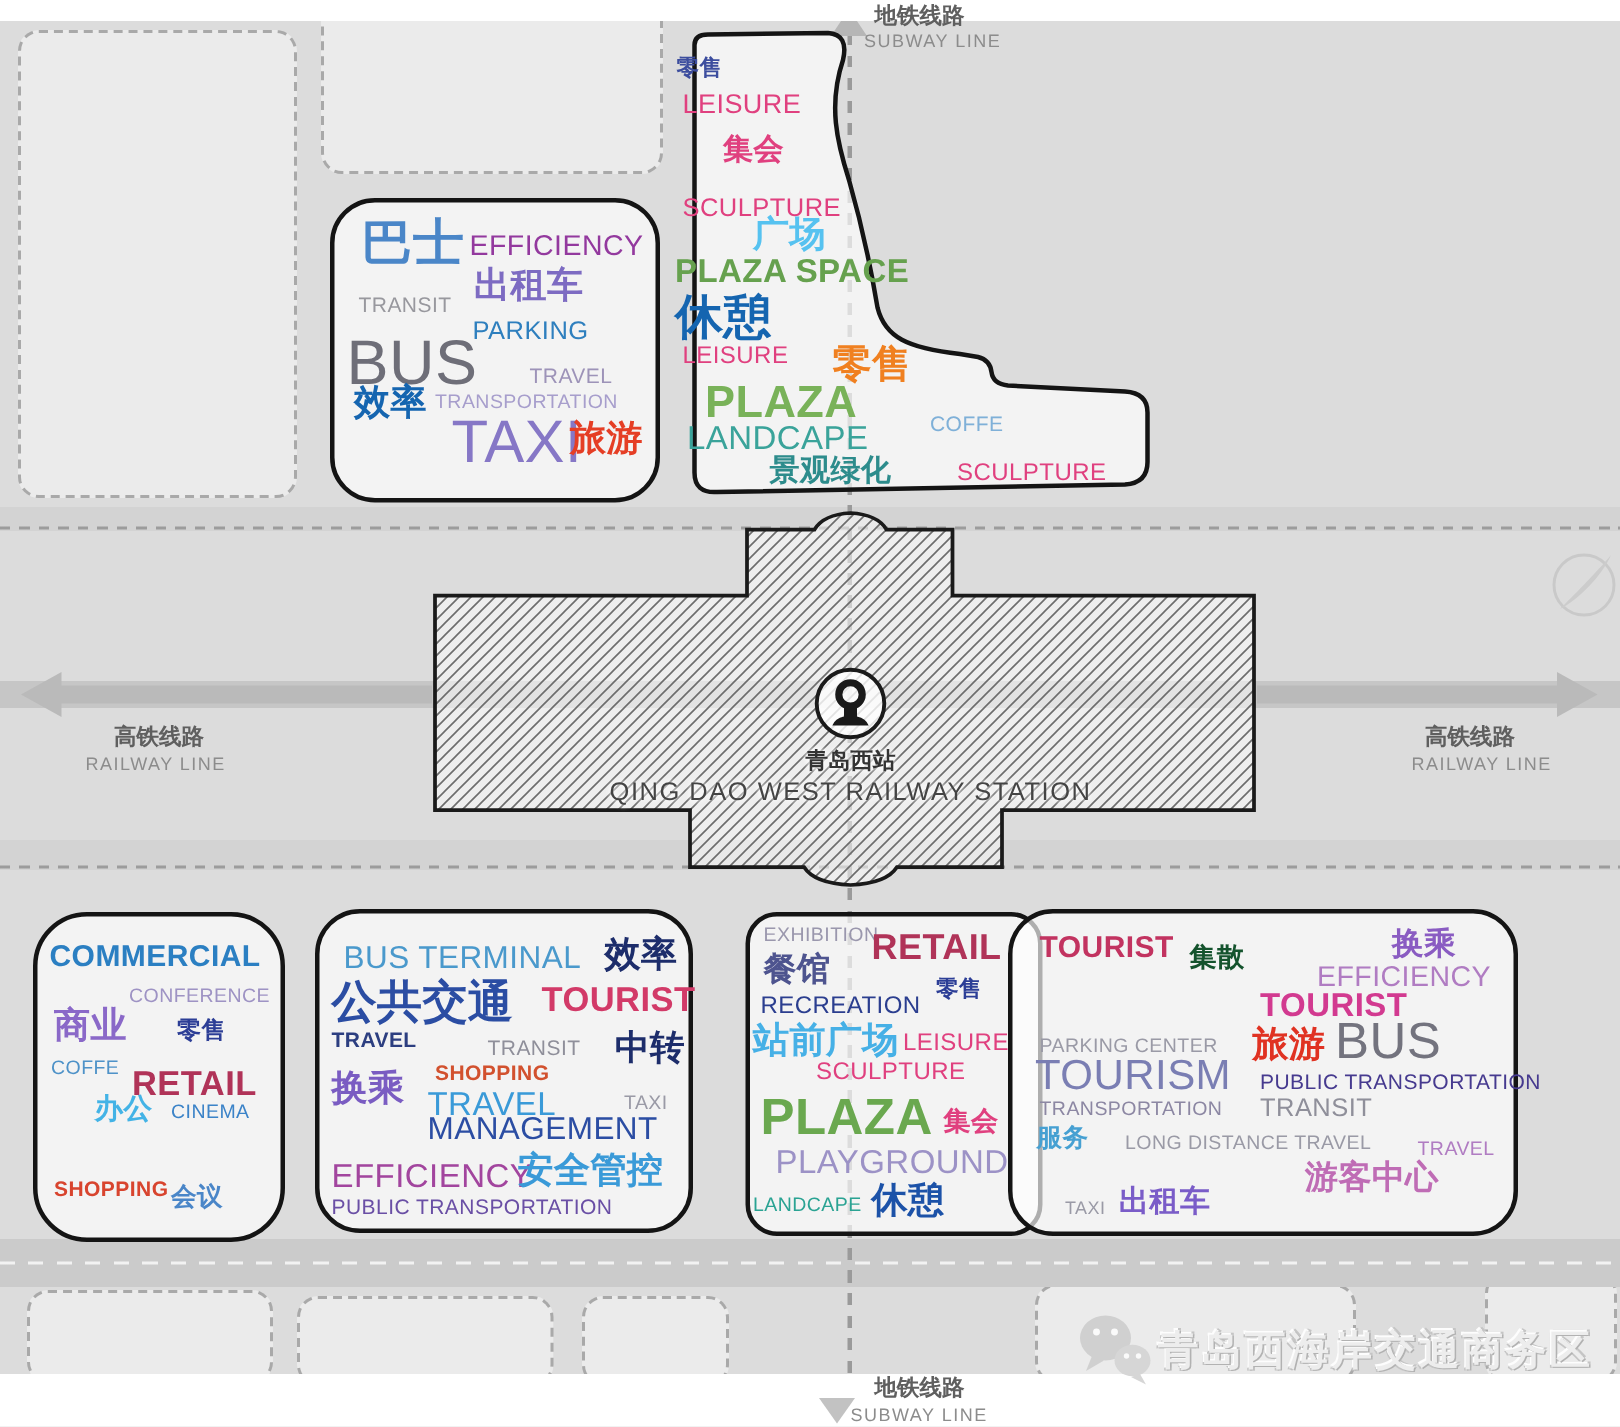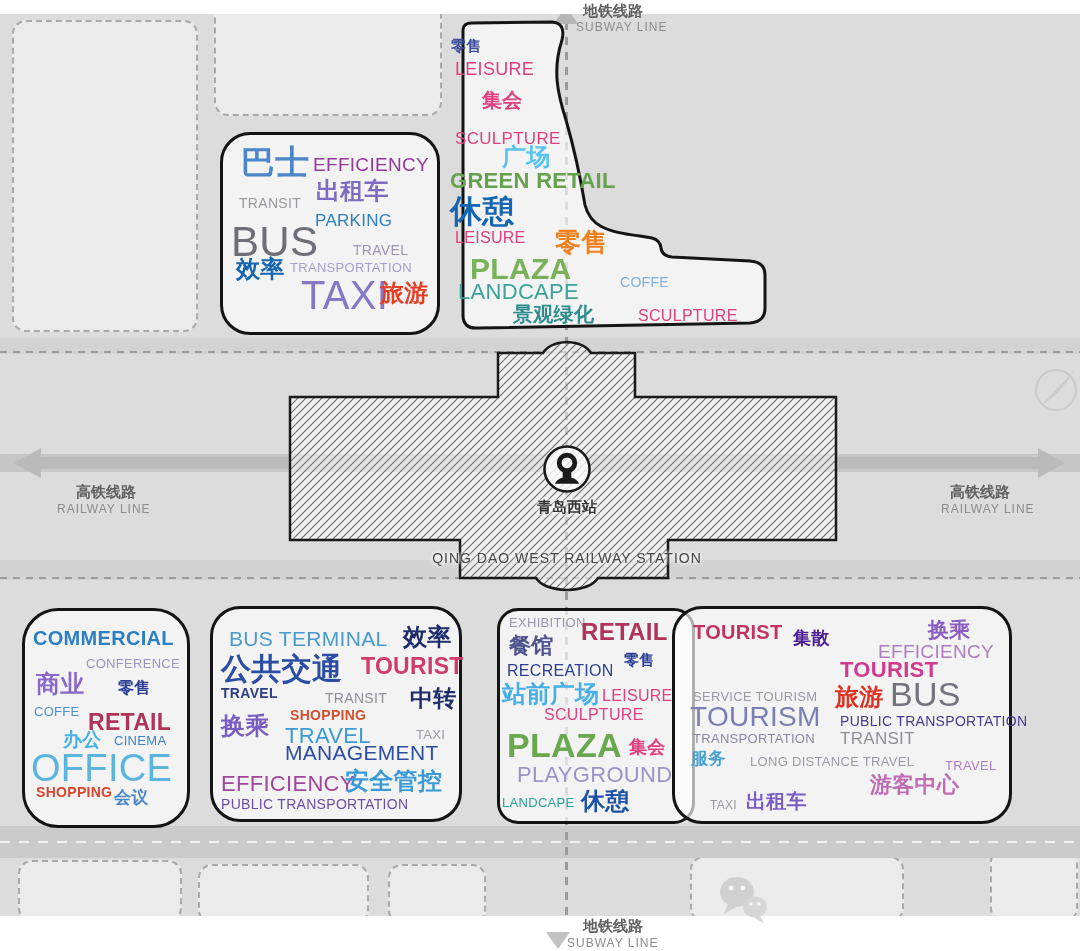--- a/index.html
+++ b/index.html
@@ -72,21 +72,21 @@
              L 836 540 L 668 540 L 668 578 L 598 578 Q 591 589 567 590 Q 543 589 536 578 L 460 578
              L 460 540 L 290 540 L 290 397 L 498 397 Z" fill="url(#hatch)" stroke="#1a1a1a" stroke-width="2.5"></path>
   </svg>
 
   <svg width="52" height="52" viewBox="0 0 60 60" style="position:absolute;left:541px;top:443px;">
     <circle cx="30" cy="30" r="26" fill="rgba(255,255,255,0.8)" stroke="#1a1a1a" stroke-width="3"></circle>
     <circle cx="30" cy="23" r="9" fill="none" stroke="#1a1a1a" stroke-width="5.5"></circle>
     <path d="M25 31 h10 v9 q7 1.5 9 7 h-28 q2 -5.5 9 -7 z" fill="#1a1a1a"></path>
   </svg>
   <div class="station-label" style="left:567px;top:498px;font-size:15px;font-weight:bold;color:#333;">青岛西站</div>
-  <div class="station-label" style="left:567px;top:518px;font-size:14px;color:#444;letter-spacing:1px;margin-top:32px;">QING DAO WEST RAILWAY STATION</div>
+  <div class="station-label" style="left:567px;top:518px;font-size:17px;color:#444;letter-spacing:1px;">QING DAO WEST RAILWAY STATION</div>
 
   <svg width="56" height="56" viewBox="0 0 56 56" style="position:absolute;left:1028px;top:362px;opacity:0.7;">
     <circle cx="28" cy="28" r="20" fill="none" stroke="#c2c2c2" stroke-width="2"></circle>
     <path d="M12 44 C20 36 36 20 46 8 C40 22 24 38 12 44 Z" fill="#c6c6c6"></path>
   </svg>
 
   <div class="blob" style="left:220px;top:132px;width:214px;height:197px;border-radius:30px;">
       <span class="w" style="left: 18px; top: 10px; font-size: 34px; color: rgb(74, 134, 200); font-weight: 800;">巴士</span>
       <span class="w" style="left: 90px; top: 20px; font-size: 19px; color: rgb(147, 57, 158); font-weight: 500;">EFFICIENCY</span>
       <span class="w" style="left: 93px; top: 44px; font-size: 24px; color: rgb(125, 107, 194); font-weight: 800;">出租车</span>
@@ -105,41 +105,40 @@
       <path d="M 463 30 Q 463 23 472 23 L 552 22 Q 566 23 562 40 C 552 70 558 95 566 120
                C 574 148 580 175 585 205 C 590 225 605 232 640 236 L 652 238 Q 660 240 661 248
                Q 662 256 672 257 L 750 261 Q 765 262 765 275 L 765 308 Q 765 322 750 323
                L 478 328 Q 463 329 463 315 Z" fill="rgba(255,255,255,0.66)" stroke="#141414" stroke-width="3"></path>
     </svg>
   <span class="w" style="left: 6px; top: 20px; font-size: 15px; color: rgb(60, 77, 158); font-weight: 800;">零售</span>
       <span class="w" style="left: 10px; top: 42px; font-size: 18px; color: rgb(224, 64, 127); font-weight: 500;">LEISURE</span>
       <span class="w" style="left: 37px; top: 72px; font-size: 20px; color: rgb(224, 64, 127); font-weight: 800;">集会</span>
       <span class="w" style="left: 10px; top: 112px; font-size: 17px; color: rgb(224, 64, 127); font-weight: 500;">SCULPTURE</span>
       <span class="w" style="left: 57px; top: 127px; font-size: 24px; color: rgb(86, 194, 240); font-weight: 800;">广场</span>
-      <span class="w" style="left: 5px; top: 152px; font-size: 22px; color: rgb(102, 161, 78); font-weight: 800;">GREEN RETAIL</span>
+      <span class="w" style="left: 5px; top: 152px; font-size: 22px; color: rgb(102, 161, 78); font-weight: 800;">PLAZA SPACE</span>
       <span class="w" style="left: 5px; top: 177px; font-size: 32px; color: rgb(21, 101, 176); font-weight: 800;">休憩</span>
       <span class="w" style="left: 10px; top: 212px; font-size: 16px; color: rgb(224, 64, 127); font-weight: 500;">LEISURE</span>
       <span class="w" style="left: 110px; top: 211px; font-size: 26px; color: rgb(240, 128, 32); font-weight: 800;">零售</span>
       <span class="w" style="left: 25px; top: 236px; font-size: 30px; color: rgb(121, 178, 89); font-weight: 800;">PLAZA</span>
       <span class="w" style="left: 13px; top: 263px; font-size: 22px; color: rgb(58, 163, 154); font-weight: 500;">LANDCAPE</span>
       <span class="w" style="left: 175px; top: 257px; font-size: 14px; color: rgb(127, 176, 216); font-weight: 500;">COFFE</span>
       <span class="w" style="left: 68px; top: 286px; font-size: 20px; color: rgb(45, 140, 140); font-weight: 800;">景观绿化</span>
       <span class="w" style="left: 193px; top: 290px; font-size: 16px; color: rgb(224, 64, 127); font-weight: 500;">SCULPTURE</span>
     </div>
 
   <div class="blob" style="left:22px;top:608px;width:162px;height:214px;border-radius:36px;">
       <span class="w" style="left: 8px; top: 17px; font-size: 20px; color: rgb(43, 127, 194); font-weight: 800;">COMMERCIAL</span>
       <span class="w" style="left: 61px; top: 46px; font-size: 13px; color: rgb(158, 147, 196); font-weight: 500;">CONFERENCE</span>
       <span class="w" style="left: 11px; top: 61px; font-size: 24px; color: rgb(138, 104, 200); font-weight: 800;">商业</span>
       <span class="w" style="left: 93px; top: 69px; font-size: 16px; color: rgb(44, 62, 150); font-weight: 800;">零售</span>
       <span class="w" style="left: 9px; top: 94px; font-size: 13px; color: rgb(78, 146, 200); font-weight: 500;">COFFE</span>
       <span class="w" style="left: 63px; top: 100px; font-size: 23px; color: rgb(176, 51, 88); font-weight: 800;">RETAIL</span>
       <span class="w" style="left: 38px; top: 119px; font-size: 19px; color: rgb(67, 179, 230); font-weight: 800;">办公</span>
       <span class="w" style="left: 89px; top: 123px; font-size: 13px; color: rgb(59, 131, 200); font-weight: 500;">CINEMA</span>
-      <span class="w" style="left: 6px; top: 138px; font-size: 38px; color: rgb(90, 181, 222); font-weight: 500;">OFFICE</span>
       <span class="w" style="left: 11px; top: 174px; font-size: 14px; color: rgb(216, 68, 46); font-weight: 800;">SHOPPING</span>
       <span class="w" style="left: 89px; top: 178px; font-size: 17px; color: rgb(74, 134, 200); font-weight: 800;">会议</span>
     </div>
 
   <div class="blob" style="left:210px;top:606px;width:246px;height:210px;border-radius:30px;">
       <span class="w" style="left: 16px; top: 19px; font-size: 21px; color: rgb(74, 153, 204); font-weight: 500;">BUS TERMINAL</span>
       <span class="w" style="left: 190px; top: 16px; font-size: 24px; color: rgb(29, 45, 107); font-weight: 800;">效率</span>
       <span class="w" style="left: 8px; top: 45px; font-size: 30px; color: rgb(43, 77, 163); font-weight: 800;">公共交通</span>
       <span class="w" style="left: 148px; top: 46px; font-size: 23px; color: rgb(210, 58, 104); font-weight: 800;">TOURIST</span>
       <span class="w" style="left: 8px; top: 77px; font-size: 14px; color: rgb(44, 62, 128); font-weight: 800;">TRAVEL</span>
@@ -166,25 +165,25 @@
       <span class="w" style="left: 44px; top: 96px; font-size: 16px; color: rgb(224, 64, 127); font-weight: 500;">SCULPTURE</span>
       <span class="w" style="left: 7px; top: 117px; font-size: 34px; color: rgb(106, 168, 79); font-weight: 800;">PLAZA</span>
       <span class="w" style="left: 129px; top: 127px; font-size: 18px; color: rgb(224, 64, 127); font-weight: 800;">集会</span>
       <span class="w" style="left: 17px; top: 153px; font-size: 22px; color: rgb(156, 146, 198); font-weight: 500;">PLAYGROUND</span>
       <span class="w" style="left: 2px; top: 185px; font-size: 13px; color: rgb(42, 163, 147); font-weight: 500;">LANDCAPE</span>
       <span class="w" style="left: 81px; top: 178px; font-size: 24px; color: rgb(28, 82, 168); font-weight: 800;">休憩</span>
     </div>
 
   <div class="blob" style="left:672px;top:606px;width:334px;height:212px;border-radius:30px;">
       <span class="w" style="left: 18px; top: 13px; font-size: 20px; color: rgb(194, 51, 96); font-weight: 800;">TOURIST</span>
-      <span class="w" style="left: 118px; top: 20px; font-size: 18px; color: #4c1d95; font-weight: 800;">集散</span>
+      <span class="w" style="left: 118px; top: 20px; font-size: 18px; color: #14532d; font-weight: 800;">集散</span>
       <span class="w" style="left: 253px; top: 10px; font-size: 21px; color: rgb(138, 92, 194); font-weight: 800;">换乘</span>
       <span class="w" style="left: 203px; top: 33px; font-size: 19px; color: rgb(176, 124, 194); font-weight: 500;">EFFICIENCY</span>
       <span class="w" style="left: 165px; top: 50px; font-size: 22px; color: rgb(210, 58, 144); font-weight: 800;">TOURIST</span>
-      <span class="w" style="left: 18px; top: 81px; font-size: 13px; color: rgb(154, 154, 166); font-weight: 500;">SERVICE TOURISM</span>
+      <span class="w" style="left: 18px; top: 81px; font-size: 13px; color: rgb(154, 154, 166); font-weight: 500;">PARKING CENTER</span>
       <span class="w" style="left: 160px; top: 76px; font-size: 24px; color: rgb(224, 50, 34); font-weight: 800;">旅游</span>
       <span class="w" style="left: 215px; top: 68px; font-size: 34px; color: rgb(115, 115, 126); font-weight: 500;">BUS</span>
       <span class="w" style="left: 15px; top: 94px; font-size: 28px; color: rgb(122, 126, 179); font-weight: 500;">TOURISM</span>
       <span class="w" style="left: 165px; top: 105px; font-size: 14px; color: rgb(70, 58, 143); font-weight: 500;">PUBLIC TRANSPORTATION</span>
       <span class="w" style="left: 18px; top: 123px; font-size: 13px; color: rgb(140, 135, 163); font-weight: 500;">TRANSPORTATION</span>
       <span class="w" style="left: 165px; top: 121px; font-size: 17px; color: rgb(143, 143, 154); font-weight: 500;">TRANSIT</span>
       <span class="w" style="left: 16px; top: 141px; font-size: 17px; color: rgb(70, 160, 210); font-weight: 800;">服务</span>
       <span class="w" style="left: 75px; top: 146px; font-size: 13px; color: rgb(154, 154, 166); font-weight: 400;">LONG DISTANCE TRAVEL</span>
       <span class="w" style="left: 270px; top: 150px; font-size: 13px; color: rgb(176, 124, 194); font-weight: 500;">TRAVEL</span>
       <span class="w" style="left: 195px; top: 165px; font-size: 22px; color: rgb(191, 108, 181); font-weight: 800;">游客中心</span>
@@ -212,14 +211,15 @@
   <svg width="54" height="50" viewBox="0 0 54 50" style="position:absolute;left:716px;top:874px;">
     <ellipse cx="21" cy="18" rx="17" ry="15" fill="#d0d0d0"></ellipse>
     <path d="M12 30 L8 40 L20 33 Z" fill="#d0d0d0"></path>
     <circle cx="15" cy="14" r="2.3" fill="#fafafa"></circle>
     <circle cx="27" cy="14" r="2.3" fill="#fafafa"></circle>
     <ellipse cx="39" cy="33" rx="12" ry="10.5" fill="#d6d6d6"></ellipse>
     <path d="M44 42 L48 49 L38 44 Z" fill="#d6d6d6"></path>
     <circle cx="35" cy="30" r="1.8" fill="#fafafa"></circle>
     <circle cx="43" cy="30" r="1.8" fill="#fafafa"></circle>
   </svg>
+  <div class="watermark">青岛西海岸交通商务区</div>
 
 </div>
 
 </body></html>

